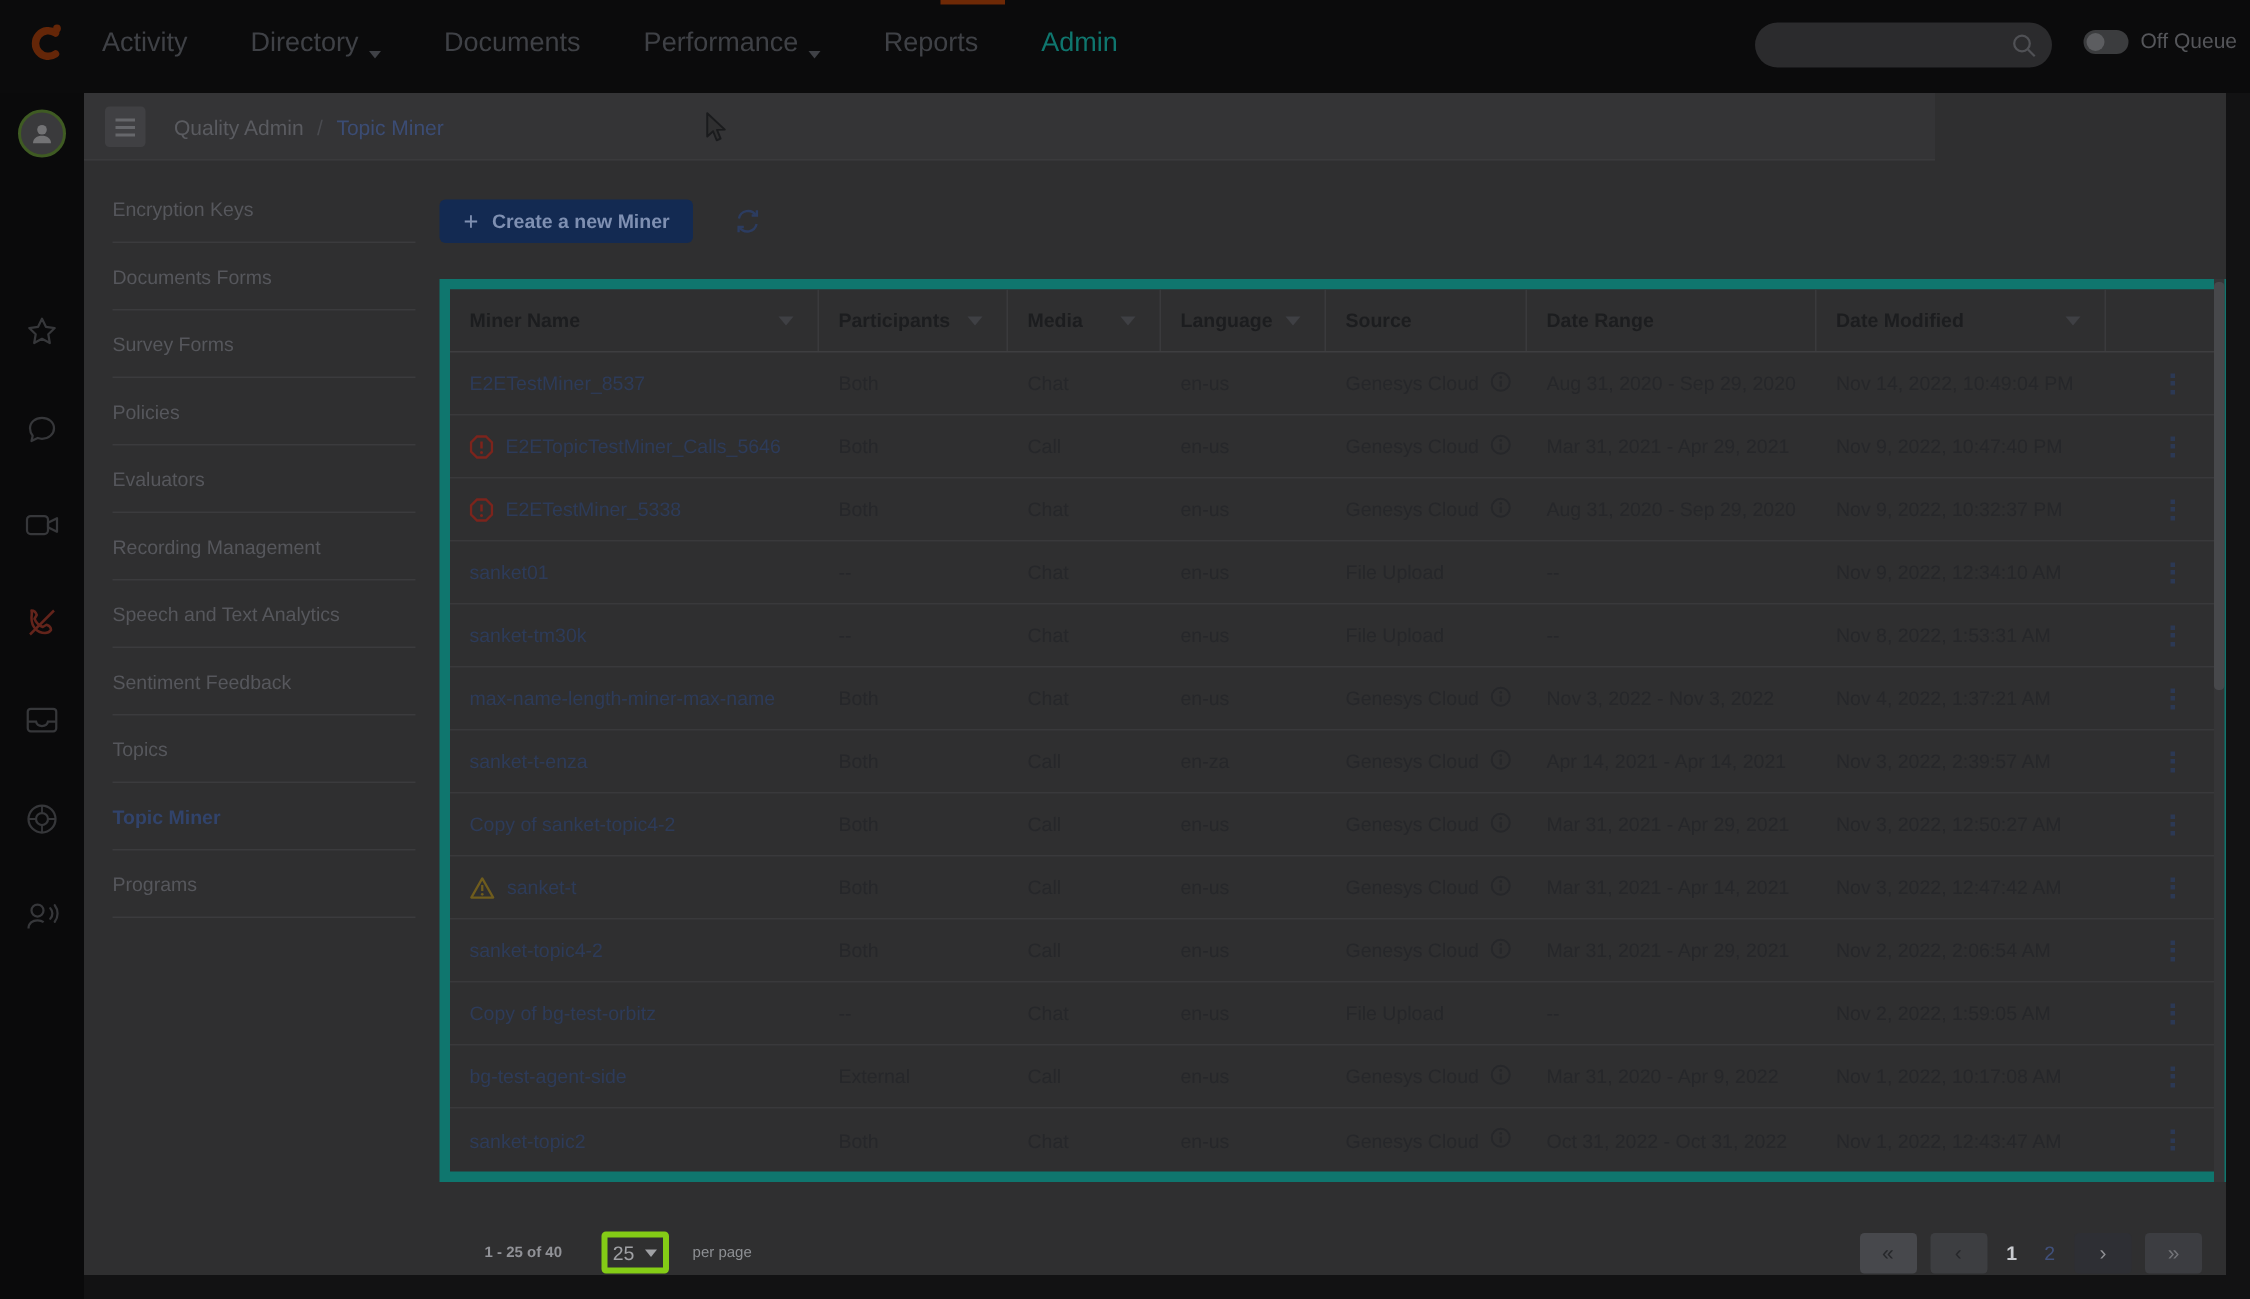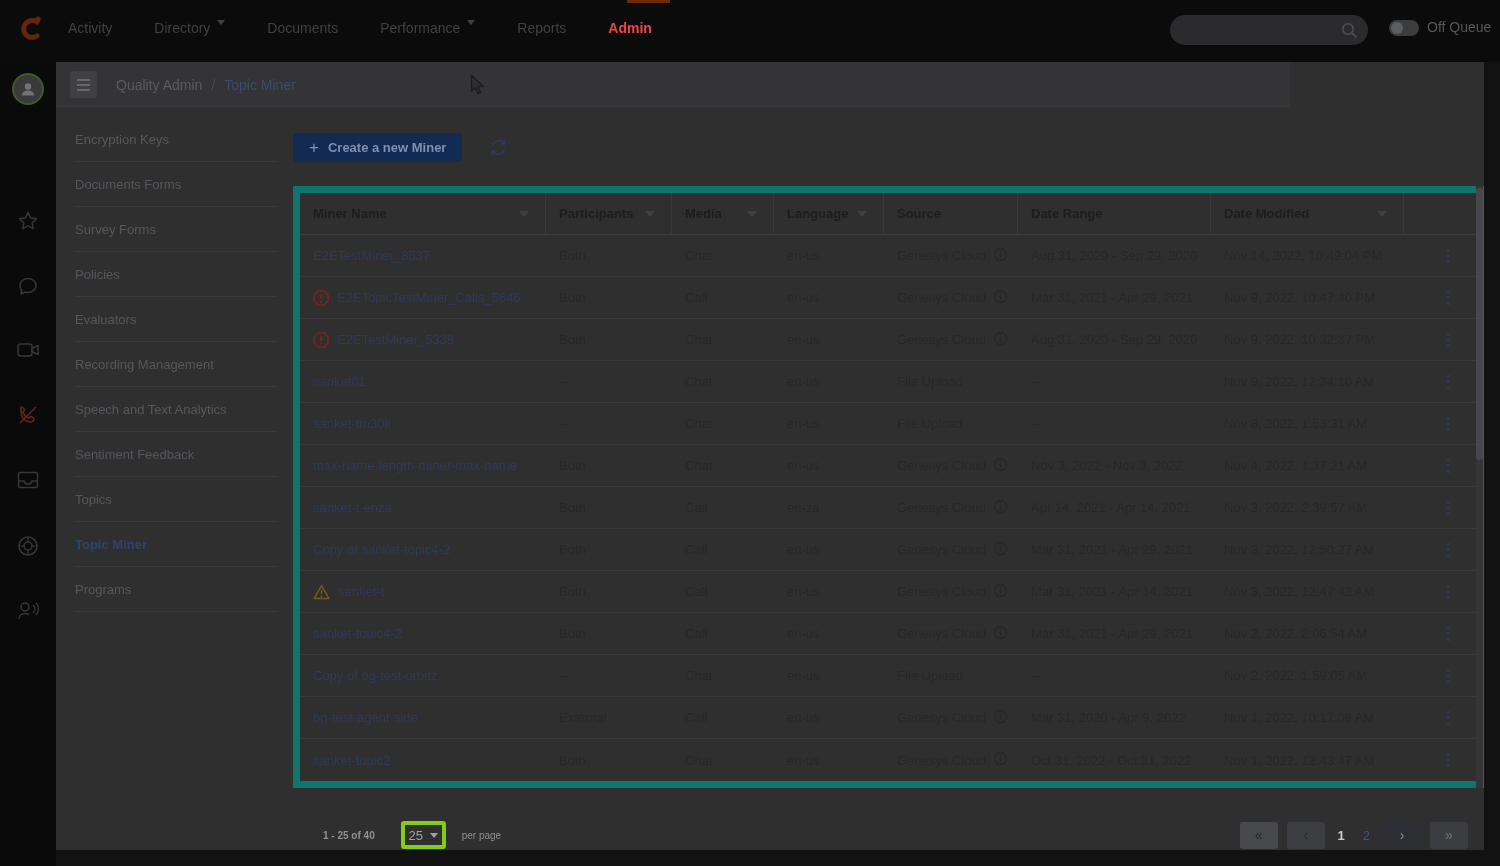--- a/index.html
+++ b/index.html
@@ -5,22 +5,22 @@
   html,body{margin:0;padding:0;background:#0a0a0b;}
   *{box-sizing:border-box;}
   .app{position:relative;width:1500px;height:866px;overflow:hidden;
        background:#121213;font-family:"Liberation Sans",sans-serif;-webkit-font-smoothing:antialiased;}
 
   
   .topnav{position:absolute;left:0;top:0;width:1500px;height:62px;background:#0b0b0c;z-index:5;}
   .topstrip{position:absolute;left:627px;top:0;width:43px;height:3px;background:#6e2906;}
   .logo{position:absolute;left:17px;top:13px;width:26px;height:32px;}
   .navrow{position:absolute;left:68px;top:0;height:56px;display:flex;align-items:center;gap:42px;}
-  .nav-item{display:flex;align-items:flex-start;gap:7px;font-size:14px;color:#3f4146;cursor:pointer;}
-  .nav-item.active .lbl{color:#ef4444;font-weight:bold;}
+  .nav-item{display:flex;align-items:flex-end;gap:7px;font-size:18px;color:#3f4146;cursor:pointer;}
+  .nav-item.active .lbl{color:#0f766e;font-weight:normal;}
   .caret{width:0;height:0;border-left:4.5px solid transparent;border-right:4.5px solid transparent;border-top:5px solid #3f4146;}
   .search{position:absolute;left:1170px;top:15px;width:198px;height:30px;background:#2b2b2d;border-radius:15px;}
   .search input{position:absolute;left:14px;top:0;width:150px;height:30px;background:transparent;border:none;outline:none;color:#8e8f93;font-size:13px;font-family:"Liberation Sans",sans-serif;}
   .search svg{position:absolute;right:10px;top:7px;}
   .toggle{position:absolute;left:1389px;top:20px;width:30px;height:16px;border-radius:8px;background:#3b3c3e;cursor:pointer;}
   .toggle .knob{position:absolute;left:2px;top:2px;width:12px;height:12px;border-radius:50%;background:#5c5d60;}
   .offqueue{position:absolute;left:1427px;top:19px;font-size:14px;color:#55565a;}
 
   
   .rail{position:absolute;left:0;top:62px;width:56px;height:804px;background:#0a0a0b;z-index:4;}

